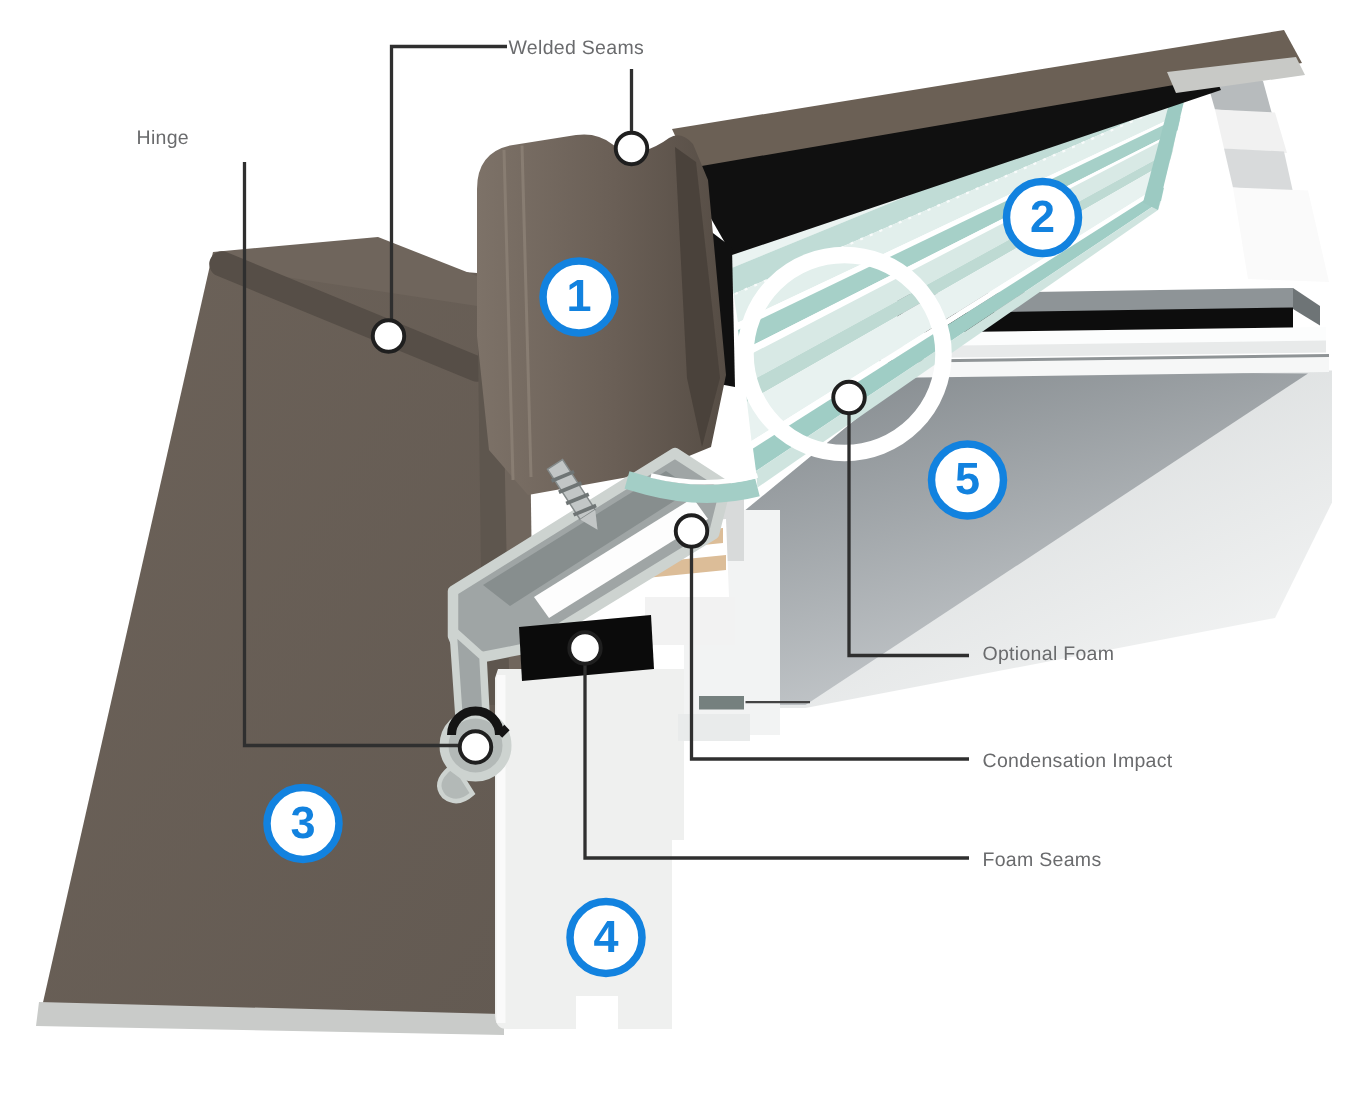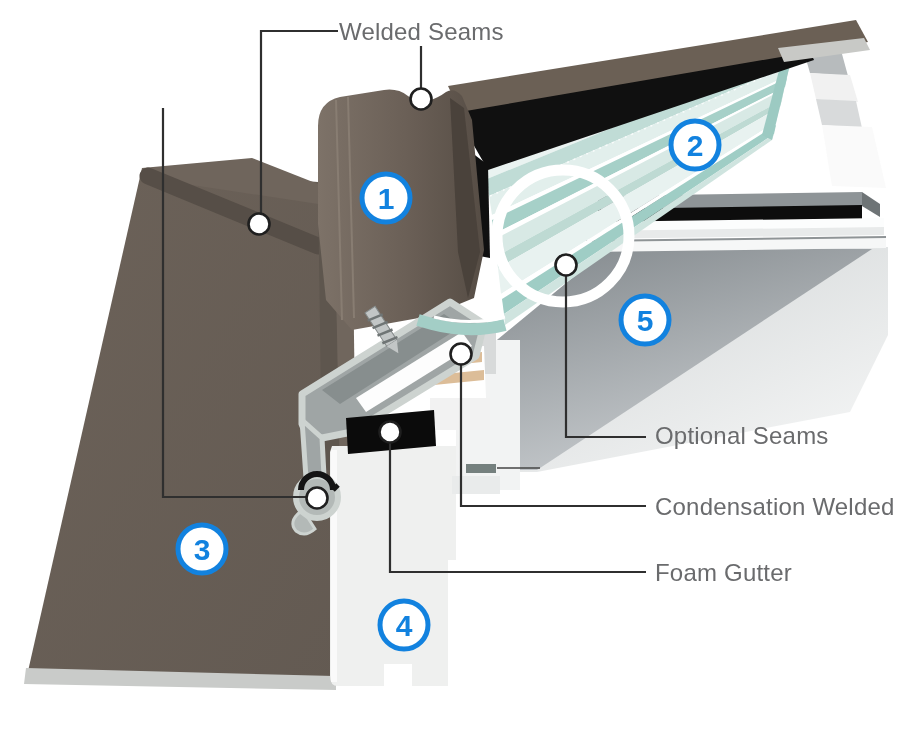--- a/index.html
+++ b/index.html
@@ -1,19 +1,19 @@
 <!DOCTYPE html>
 <html><head>
 <meta charset="utf-8">
 <style>
   html,body{margin:0;padding:0;background:#ffffff;}
   #stage{position:relative;width:900px;height:738px;background:#ffffff;overflow:hidden;
          font-family:"Liberation Sans","DejaVu Sans",sans-serif;}
   #art{position:absolute;left:0;top:0;}
-  .label{position:absolute;color:#6a6b6d;font-size:24px;line-height:29px;letter-spacing:.2px;
+  .label{position:absolute;color:#6a6b6d;font-size:13px;line-height:29px;letter-spacing:.2px;
          white-space:nowrap;}
   .badge{position:absolute;width:43px;height:43px;border-radius:50%;
          background:#ffffff;border:5px solid #1282df;color:#1282df;
          display:flex;align-items:center;justify-content:center;
          font-size:30px;font-weight:bold;transform:translate(-50%,-50%);}
 </style>
 </head>
 <body>
 
 <div id="stage">
@@ -175,22 +175,23 @@
 
   <div class="badge" style="left:386px;top:198px">1</div>
   <div class="badge" style="left:695px;top:145px">2</div>
   <div class="badge" style="left:202px;top:549px">3</div>
   <div class="badge" style="left:404px;top:625px">4</div>
   <div class="badge" style="left:645px;top:320px">5</div>
 
   <div class="label" style="left:339px;top:17px">Welded Seams</div>
 
   <div class="label" style="left:91px;top:77px">
+    <div>Hinge</div>
   </div>
 
   <div class="label" style="left:655px;top:421px">
-    <div>Optional Seams</div>
+    <div>Optional Foam</div>
   </div>
 
-  <div class="label" style="left:655px;top:492px">Condensation Welded</div>
+  <div class="label" style="left:655px;top:492px">Condensation Impact</div>
 
-  <div class="label" style="left:655px;top:558px">Foam Gutter</div>
+  <div class="label" style="left:655px;top:558px">Foam Seams</div>
 </div>
 
 </body></html>

